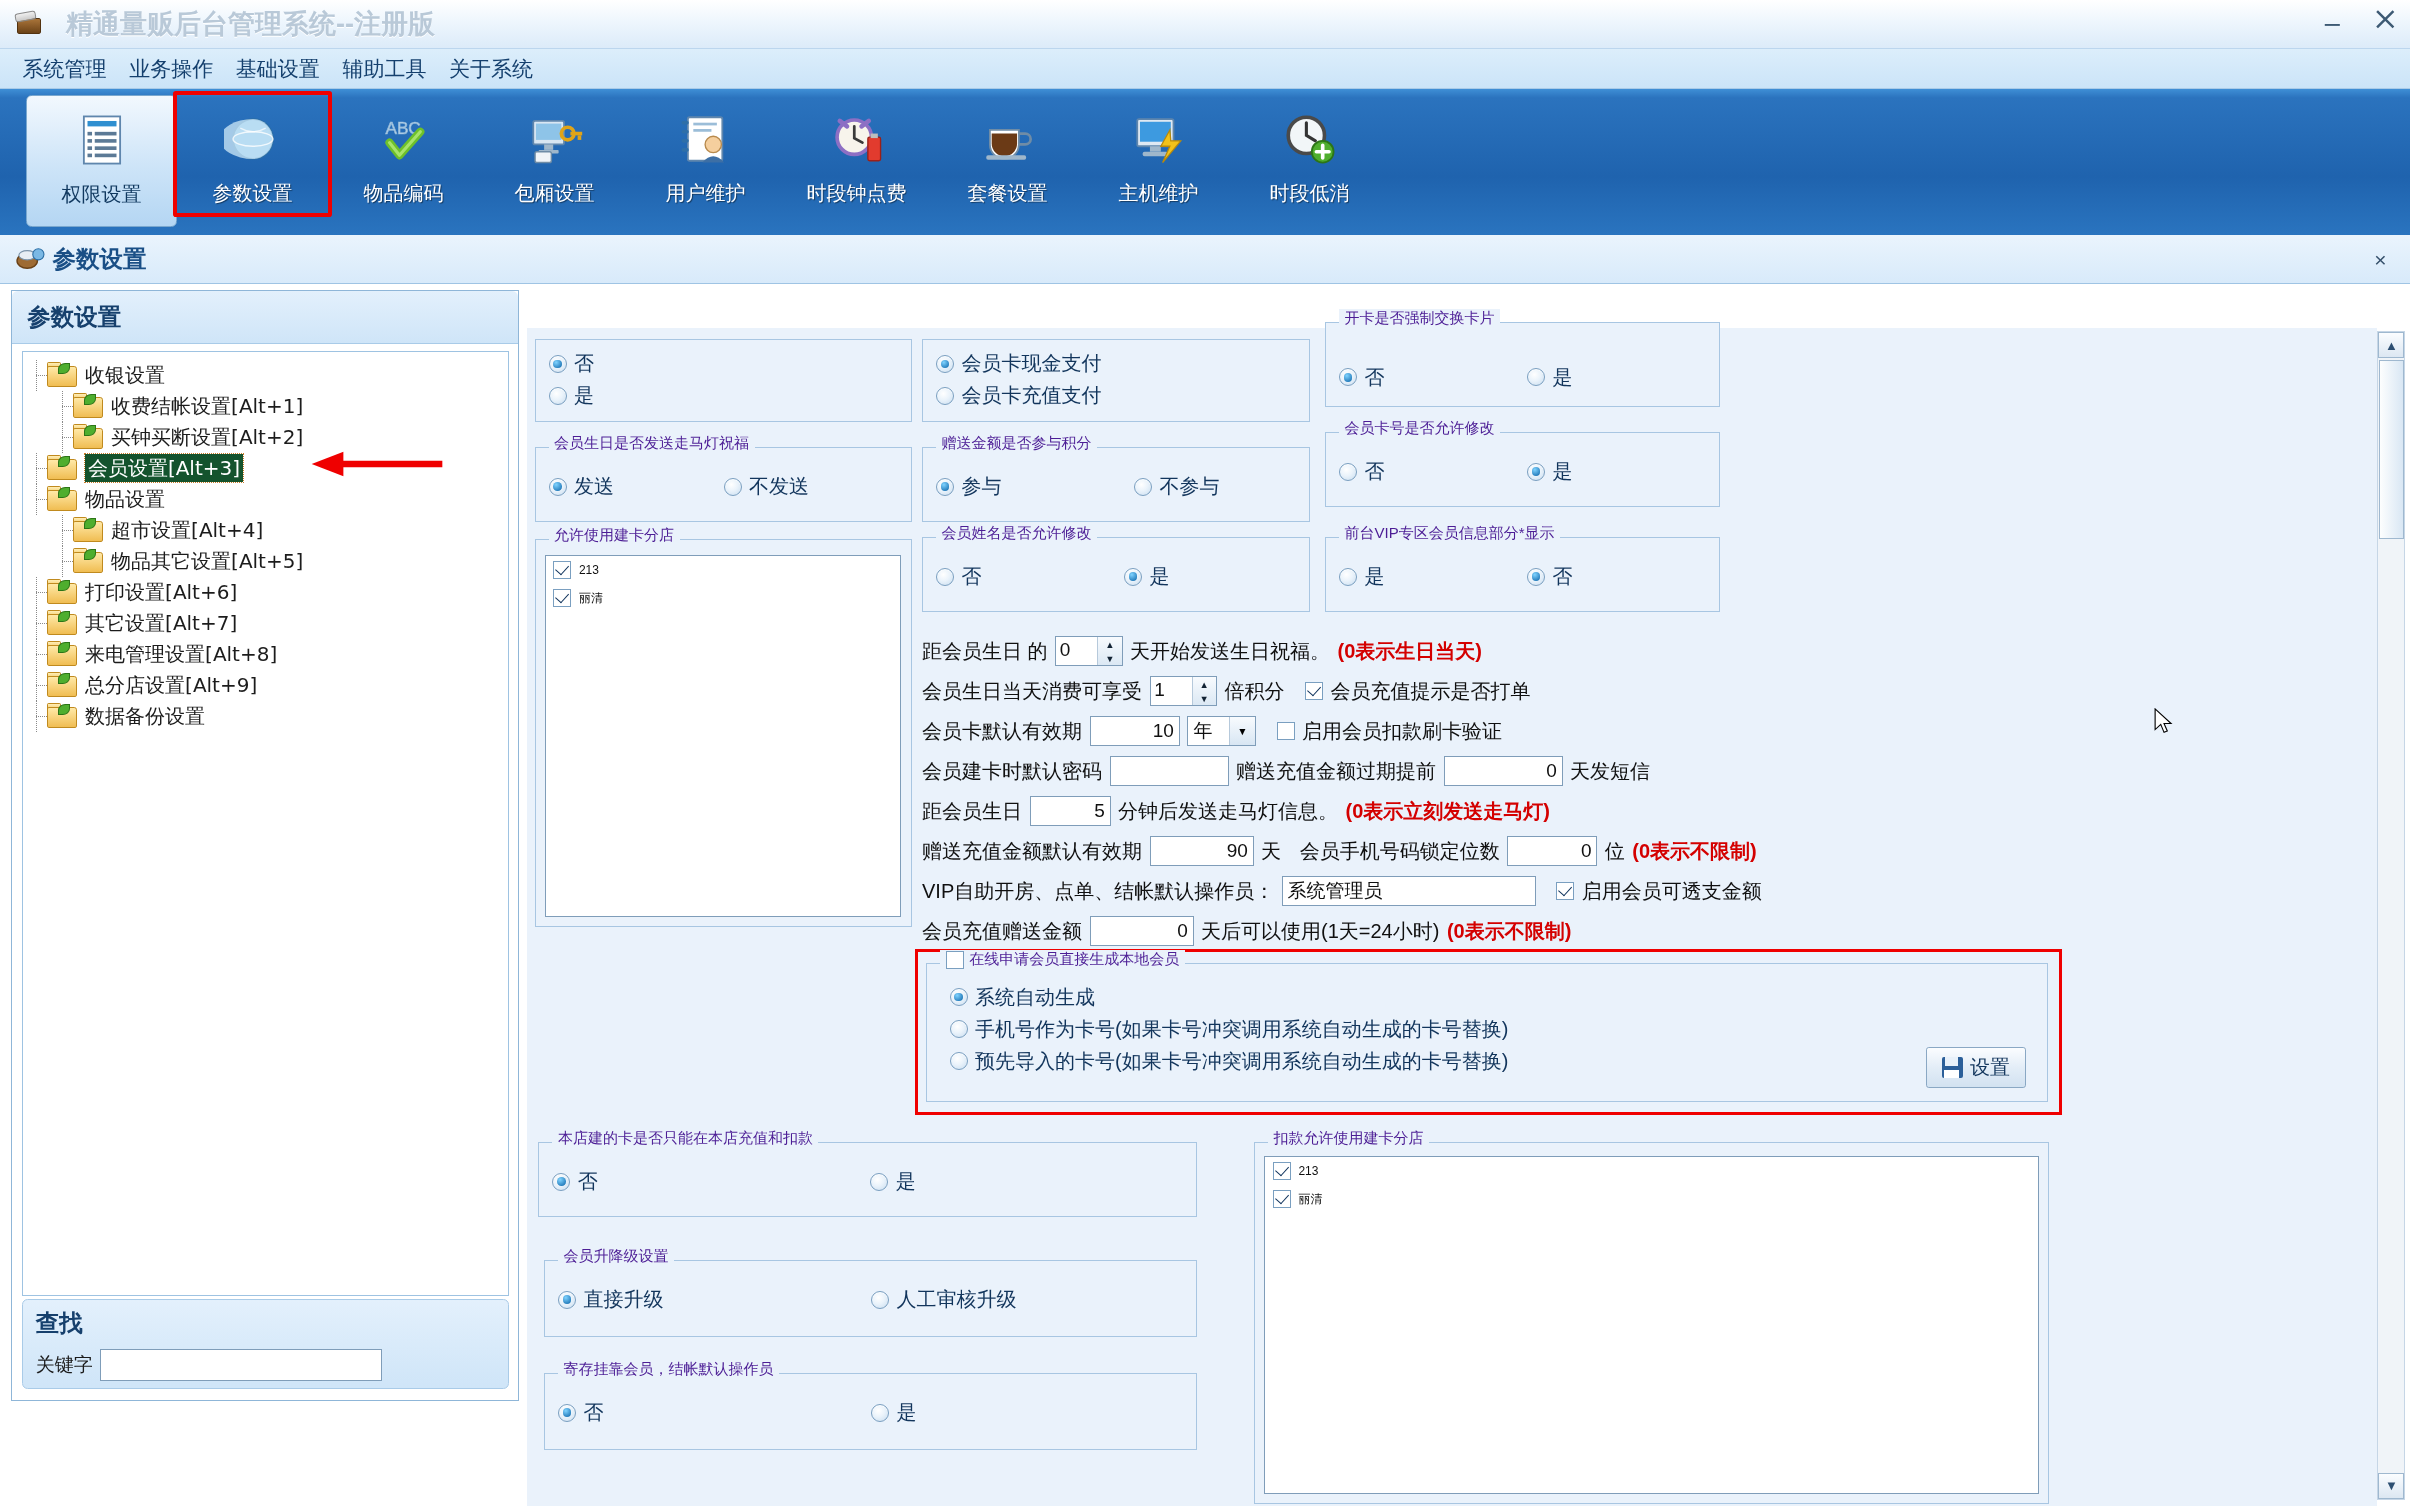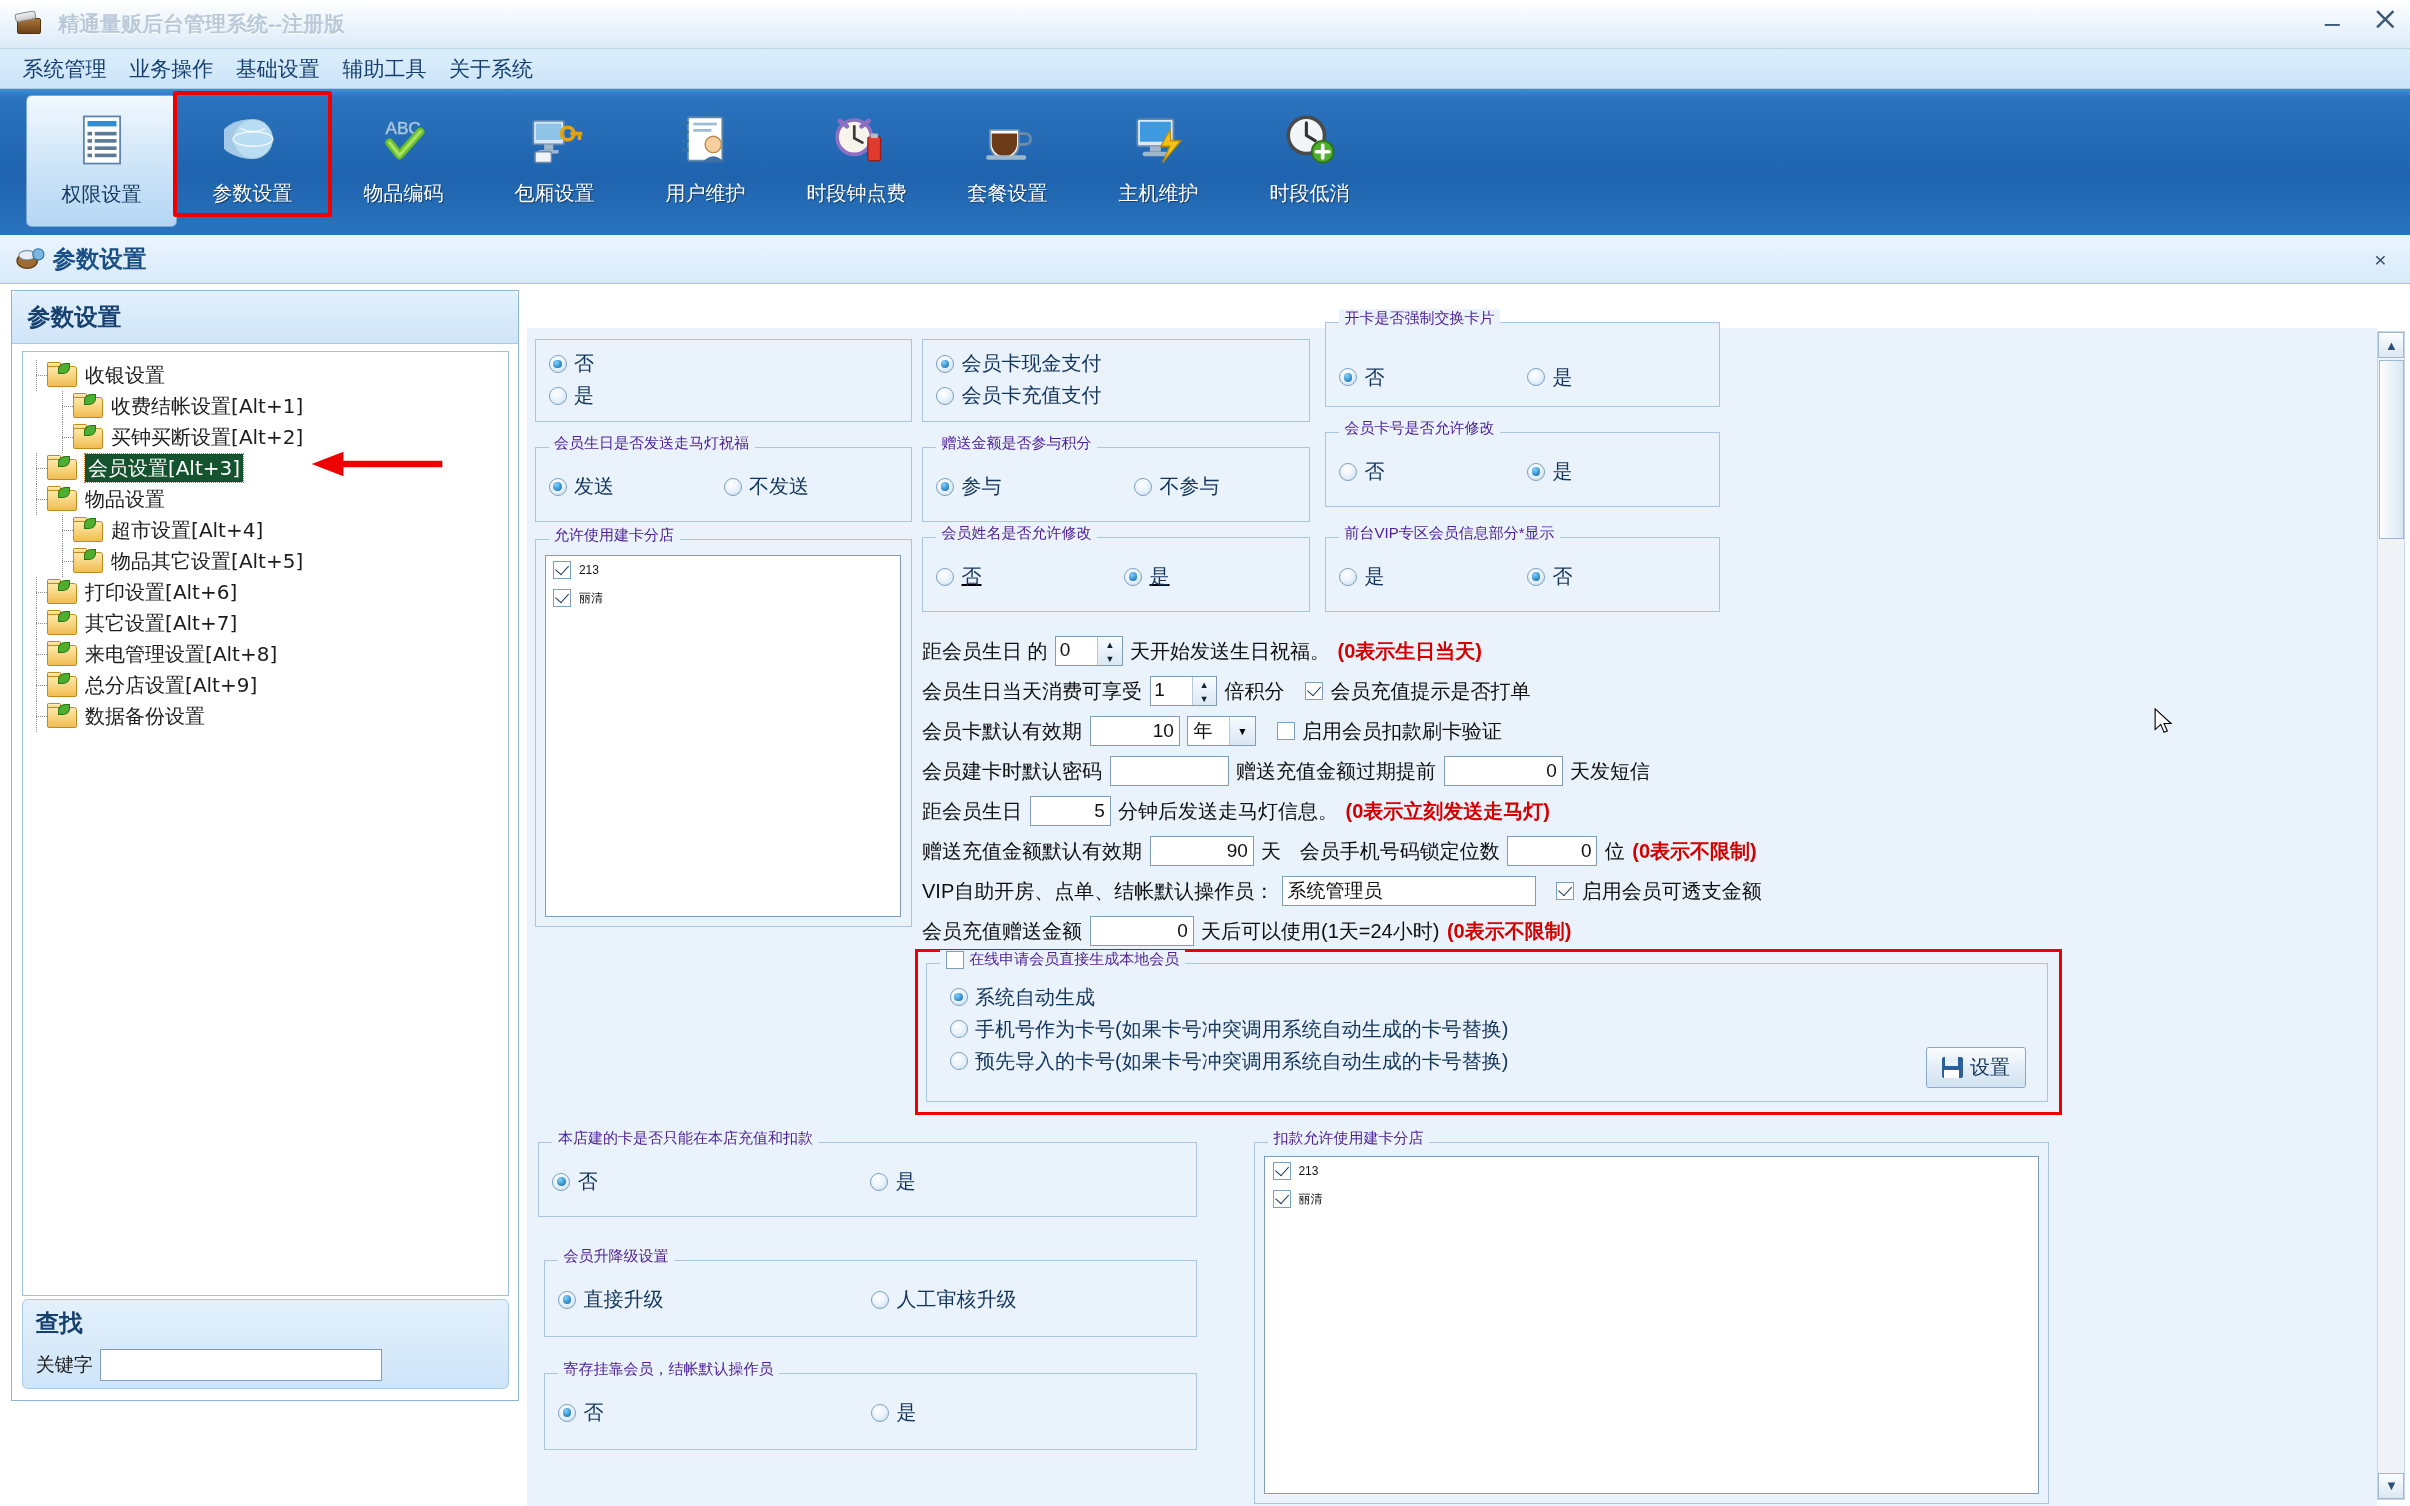--- a/index.html
+++ b/index.html
@@ -19,21 +19,21 @@
     background:linear-gradient(to bottom,#ffffff 0%,#eef6fd 45%,#dcebf9 100%);
     border-bottom:0.9px solid #bcd6ee;
     display:flex; align-items:center;
   }
   .titlebar-icon { width:32px; height:28px; margin-left:13px; position:relative; }
   .tb-ico-box { position:absolute; left:3.8px; top:7.5px; width:24.5px; height:16px;
     background:linear-gradient(to bottom,#a9743a,#6b4217); border-radius:1.9px; border:0.9px solid #52320f;}
   .tb-ico-lid { position:absolute; left:1.9px; top:1.9px; width:21px; height:9.4px;
     background:linear-gradient(to bottom,#f0f0f0,#c9c9c9); border-radius:2.8px; transform:rotate(-10deg); border:0.9px solid #8a8a8a;}
   .titlebar-text {
-    font-size:21px; color:#b9c9d8; font-weight:bold; margin-left:13px;
+    font-size:27px; color:#b9c9d8; font-weight:bold; margin-left:21px;
     text-shadow:0 0.9px 0 #ffffff; letter-spacing:0px;
   }
   .win-btns { position:absolute; right:9.4px; top:5.6px; display:flex; gap:21px; align-items:center;}
   .win-btn { width:32px; height:28px; display:flex; align-items:center; justify-content:center;
     color:#4a5a6a; font-size:22.6px; font-weight:bold; }
   .win-btn svg { display:block; }
 
   
   .menubar {
     position:absolute; left:0; top:49px; width:2411px; height:40px;
@@ -588,21 +588,21 @@
           <span class="ck on"></span>
           <span class="lt">213</span>
         </div>
         <div class="li">
           <span class="ck on"></span>
           <span class="lt">丽清</span>
         </div>
       </div>
     </div>
 
-    <div class="gb" style="left:395px; top:209px; width:388px; height:75px;text-decoration:underline;">
+    <div class="gb" style="left:395px; top:209px; width:388px; height:75px;">
       <div class="gbt">会员姓名是否允许修改</div>
       <div class="radio-row" style="margin:22.6px 0 0 0; padding-left:13px;">
         <span style="display:flex;align-items:center;width:188px;">
           <span class="rd"></span>
           <span class="rlbl">否</span>
         </span>
         <span style="display:flex;align-items:center;">
           <span class="rd on"></span>
           <span class="rlbl">是</span>
         </span>

